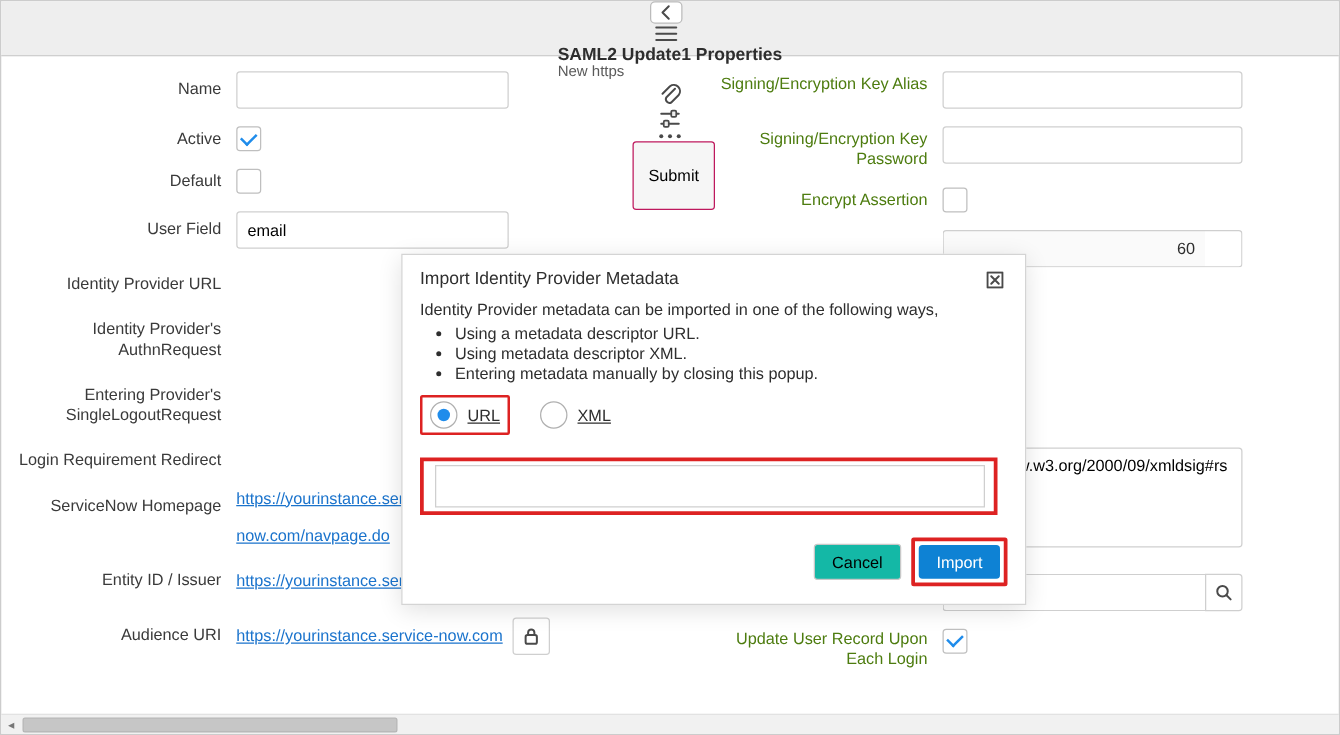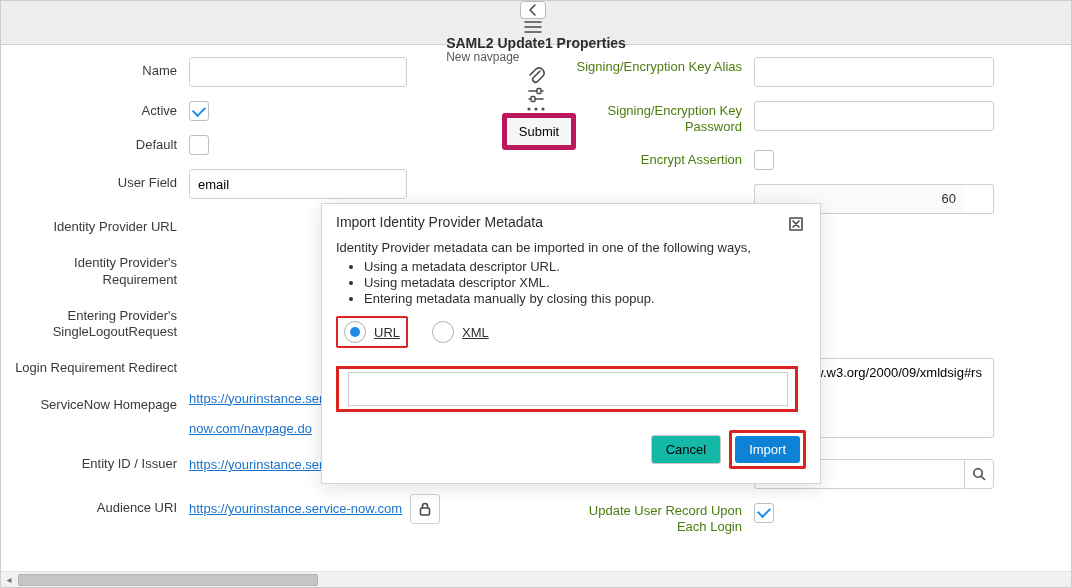--- a/index.html
+++ b/index.html
@@ -7,21 +7,21 @@
   .page { width:1072px; height:588px; border:1px solid #ccc; position:relative; background:#fff; }
   .topbar { height:44px; background:#eeeeee; border-bottom:1px solid #cfcfcf; display:flex; align-items:center; padding:0 10px;flex-direction:column; }
   .back-btn { width:26px; height:28px; border:1px solid #bbb; border-radius:4px; background:#fff; display:flex; align-items:center; justify-content:center; margin-right:6px; cursor:pointer;}
   .ham { width:30px; height:28px; display:flex; align-items:center; justify-content:center; margin-right:6px;}
   .title-block { display:flex; flex-direction:column; line-height:1.15; }
   .title-main { font-weight:600; font-size:14px; }
   .title-sub { font-size:12px; color:#5a5a5a; }
   .top-spacer { flex:1; }
   .icon-btn { width:28px; height:28px; display:flex; align-items:center; justify-content:center; margin:0 4px; cursor:pointer;}
   .more-btn { width:34px; height:28px; display:flex; align-items:center; justify-content:center; margin:0 4px; cursor:pointer;}
-  .submit-btn { padding:6px 12px; border:5px solid #be185d; border-radius:3px; background:#f6f6f6; font-size:13px; margin-left:6px; cursor:pointer;}
+  .submit-btn { padding:19px 12px; border:1px solid #be185d; border-radius:3px; background:#f6f6f6; font-size:13px; margin-left:6px; cursor:pointer;}
   .body { padding:12px 14px 0 14px; display:flex; }
   .col { width:50%; }
   .col-left { padding-left:0px; }
   .col-right { padding-left:30px; }
   .form-row { display:flex; align-items:flex-start; margin-bottom:14px; }
   .form-label { width:174px; text-align:right; padding-right:12px; font-size:13px; color:#3a3a3a; line-height:1.25; padding-top:6px; }
   .form-label-r { width:188px; text-align:right; padding-right:12px; font-size:13px; color:#4d7c0f; line-height:1.25; padding-top:2px; }
   .form-control { flex:1; }
   .text-input { width:218px; height:30px; border:1px solid #cfcfcf; border-radius:3px; background:#fff; padding:0 8px; font-size:13px;}
   .text-input-r { width:240px; height:30px; border:1px solid #cfcfcf; border-radius:3px; background:#fff; padding:0 8px; font-size:13px;}
@@ -72,21 +72,21 @@
           <path class="stroke" d="M8 2 L3 7 L8 12"></path>
         </svg>
     </button>
     <div class="ham">
       <svg width="20" height="16">
           <path class="stroke" stroke-width="2" d="M2 3 H18 M2 8 H18 M2 13 H18"></path>
         </svg>
     </div>
     <div class="title-block">
       <span class="title-main">SAML2 Update1 Properties</span>
-      <span class="title-sub">New navpage</span>
+      <span class="title-sub">New https</span>
     </div>
     <div class="top-spacer"></div>
     <div class="icon-btn">
       <svg width="20" height="20">
           <path class="stroke" d="M14 6 L7 13 a3 3 0 0 0 4 4 L17 11 a5 5 0 0 0 -7 -7 L4 10"></path>
         </svg>
     </div>
     <div class="icon-btn">
       <svg width="20" height="20">
         <path class="stroke" stroke-width="2" d="M3 6 H17 M3 14 H17"></path>
@@ -131,21 +131,21 @@
         <div class="form-label">User Field</div>
         <div class="form-control"><input class="text-input" value="email" style=""></div>
       </div>
 
       <div class="form-row">
         <div class="form-label">Identity Provider URL</div>
         <div class="form-control"></div>
       </div>
 
       <div class="form-row">
-        <div class="form-label">Identity Provider's Requirement</div>
+        <div class="form-label">Identity Provider's AuthnRequest</div>
         <div class="form-control"></div>
       </div>
 
       <div class="form-row">
         <div class="form-label">Entering Provider's SingleLogoutRequest</div>
         <div class="form-control"></div>
       </div>
 
       <div class="form-row">
         <div class="form-label">Login Requirement Redirect</div>

